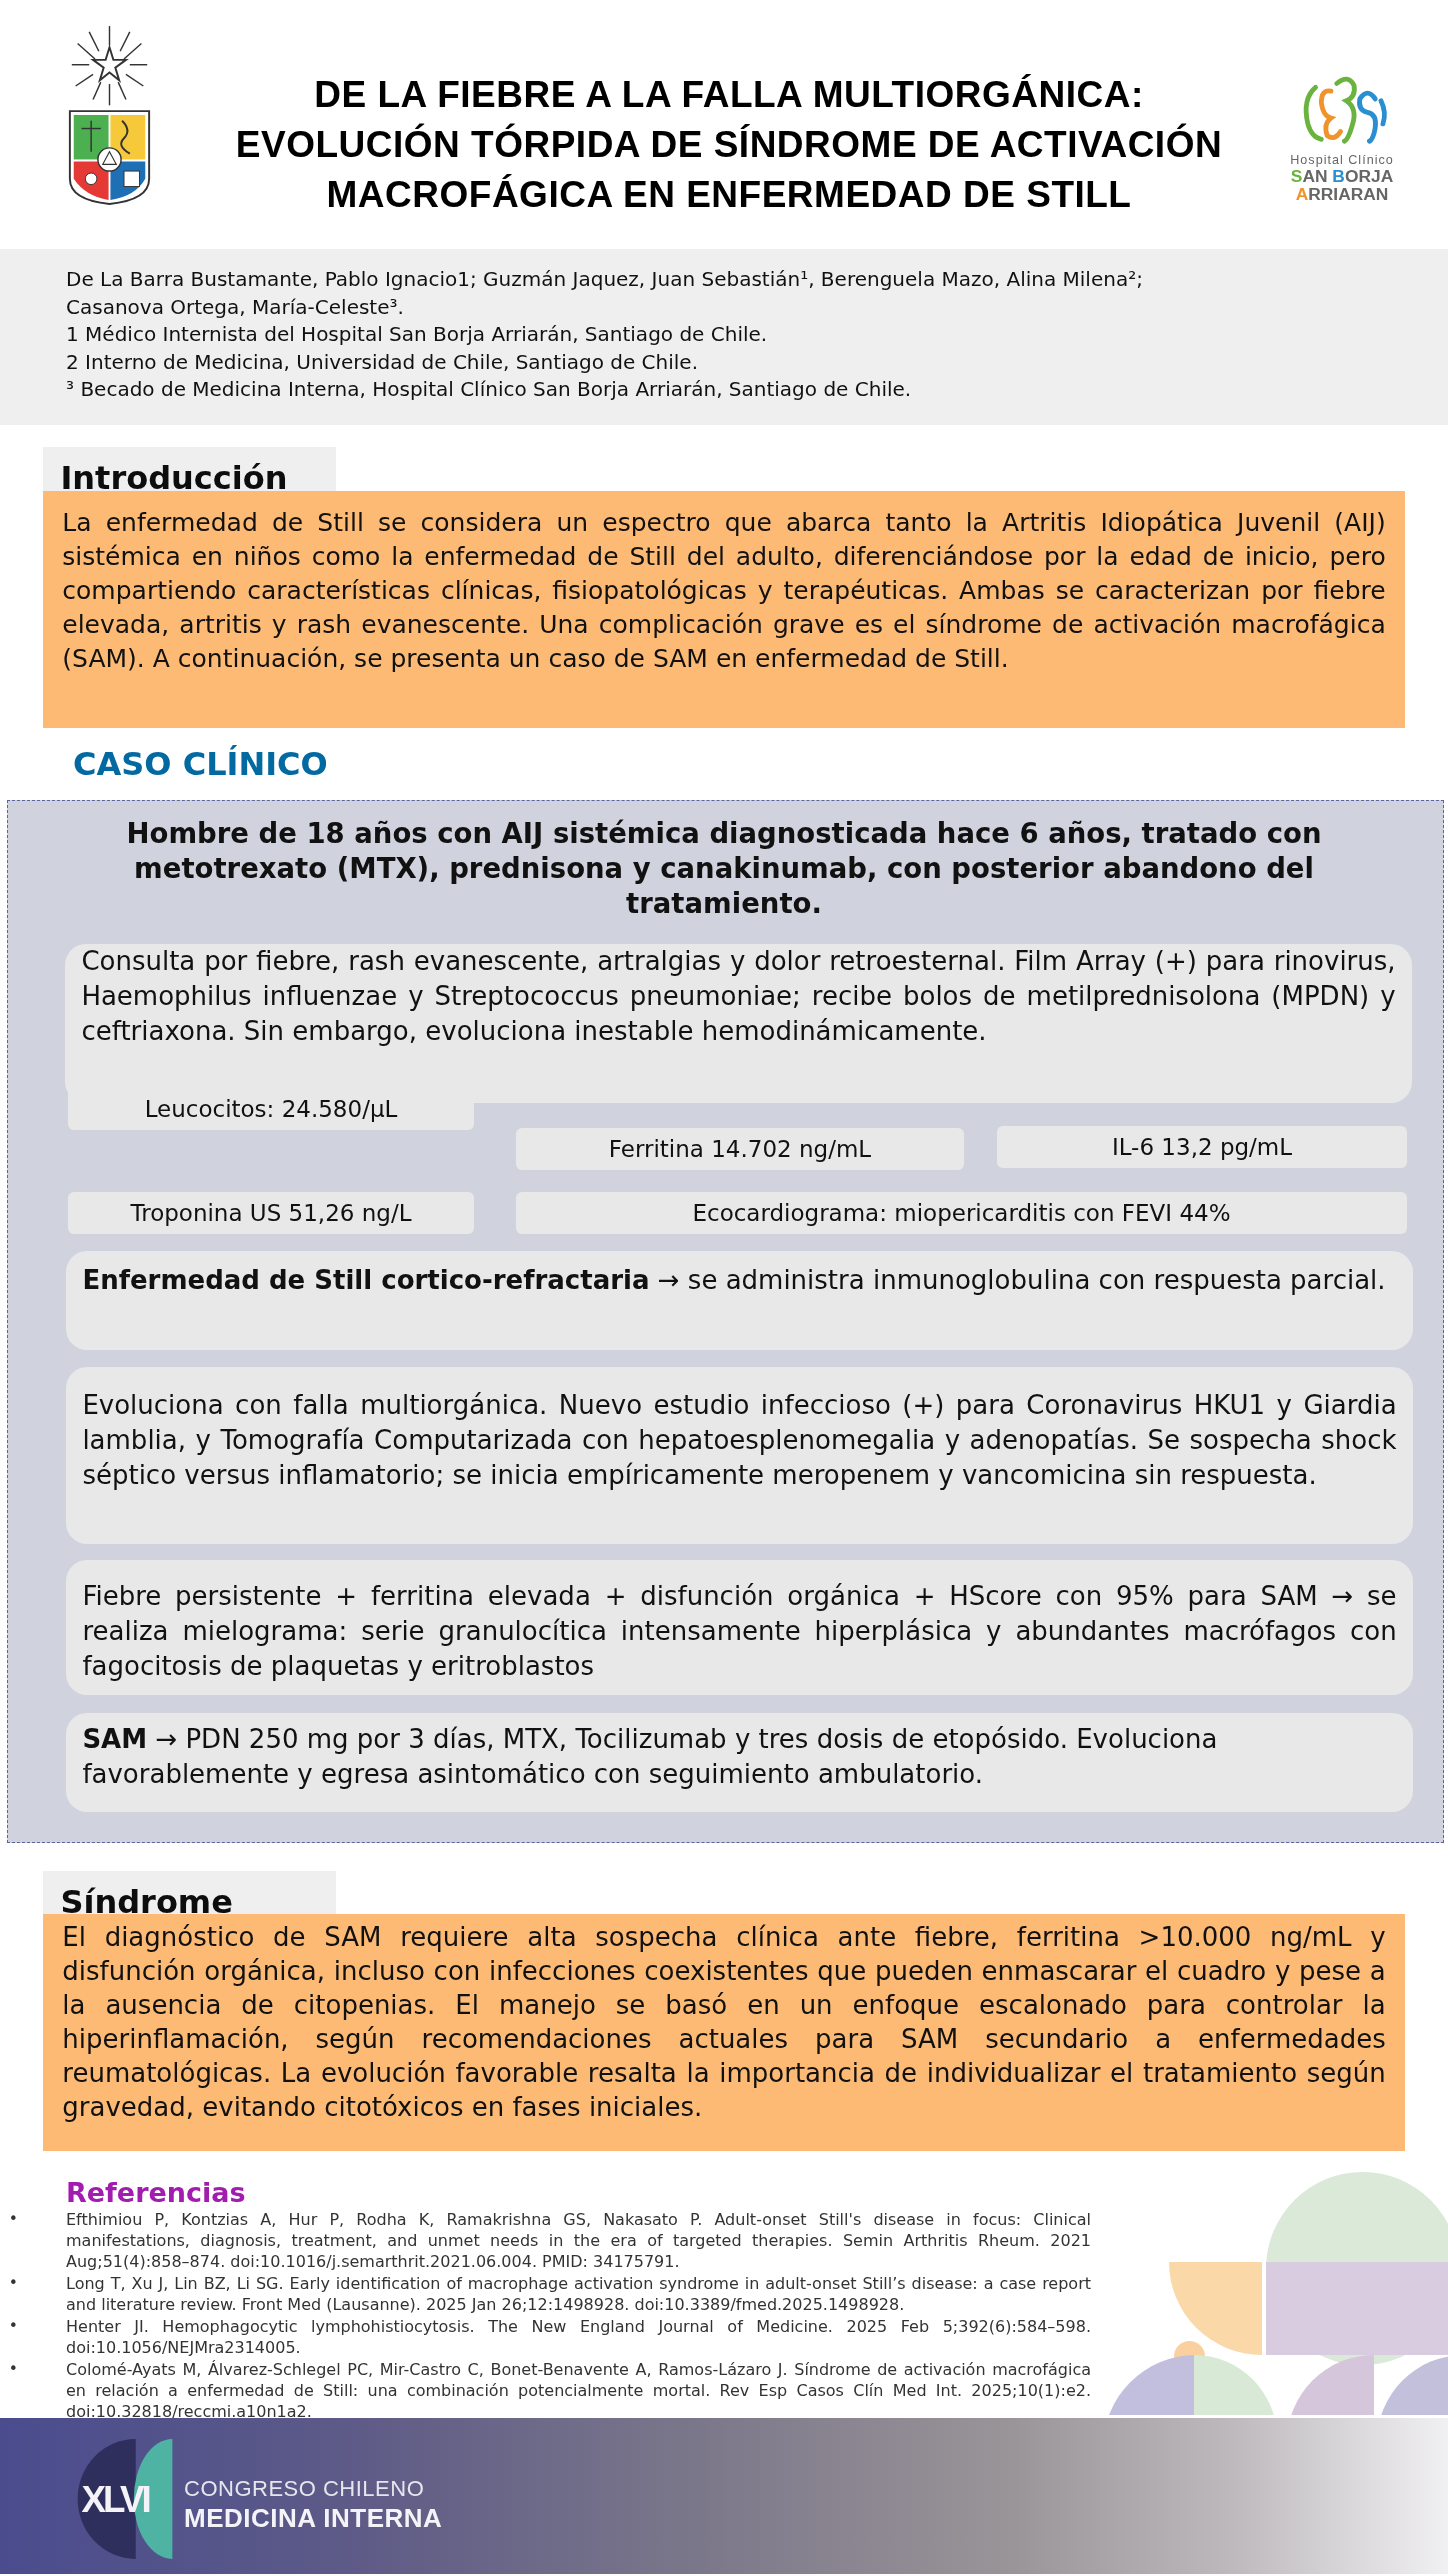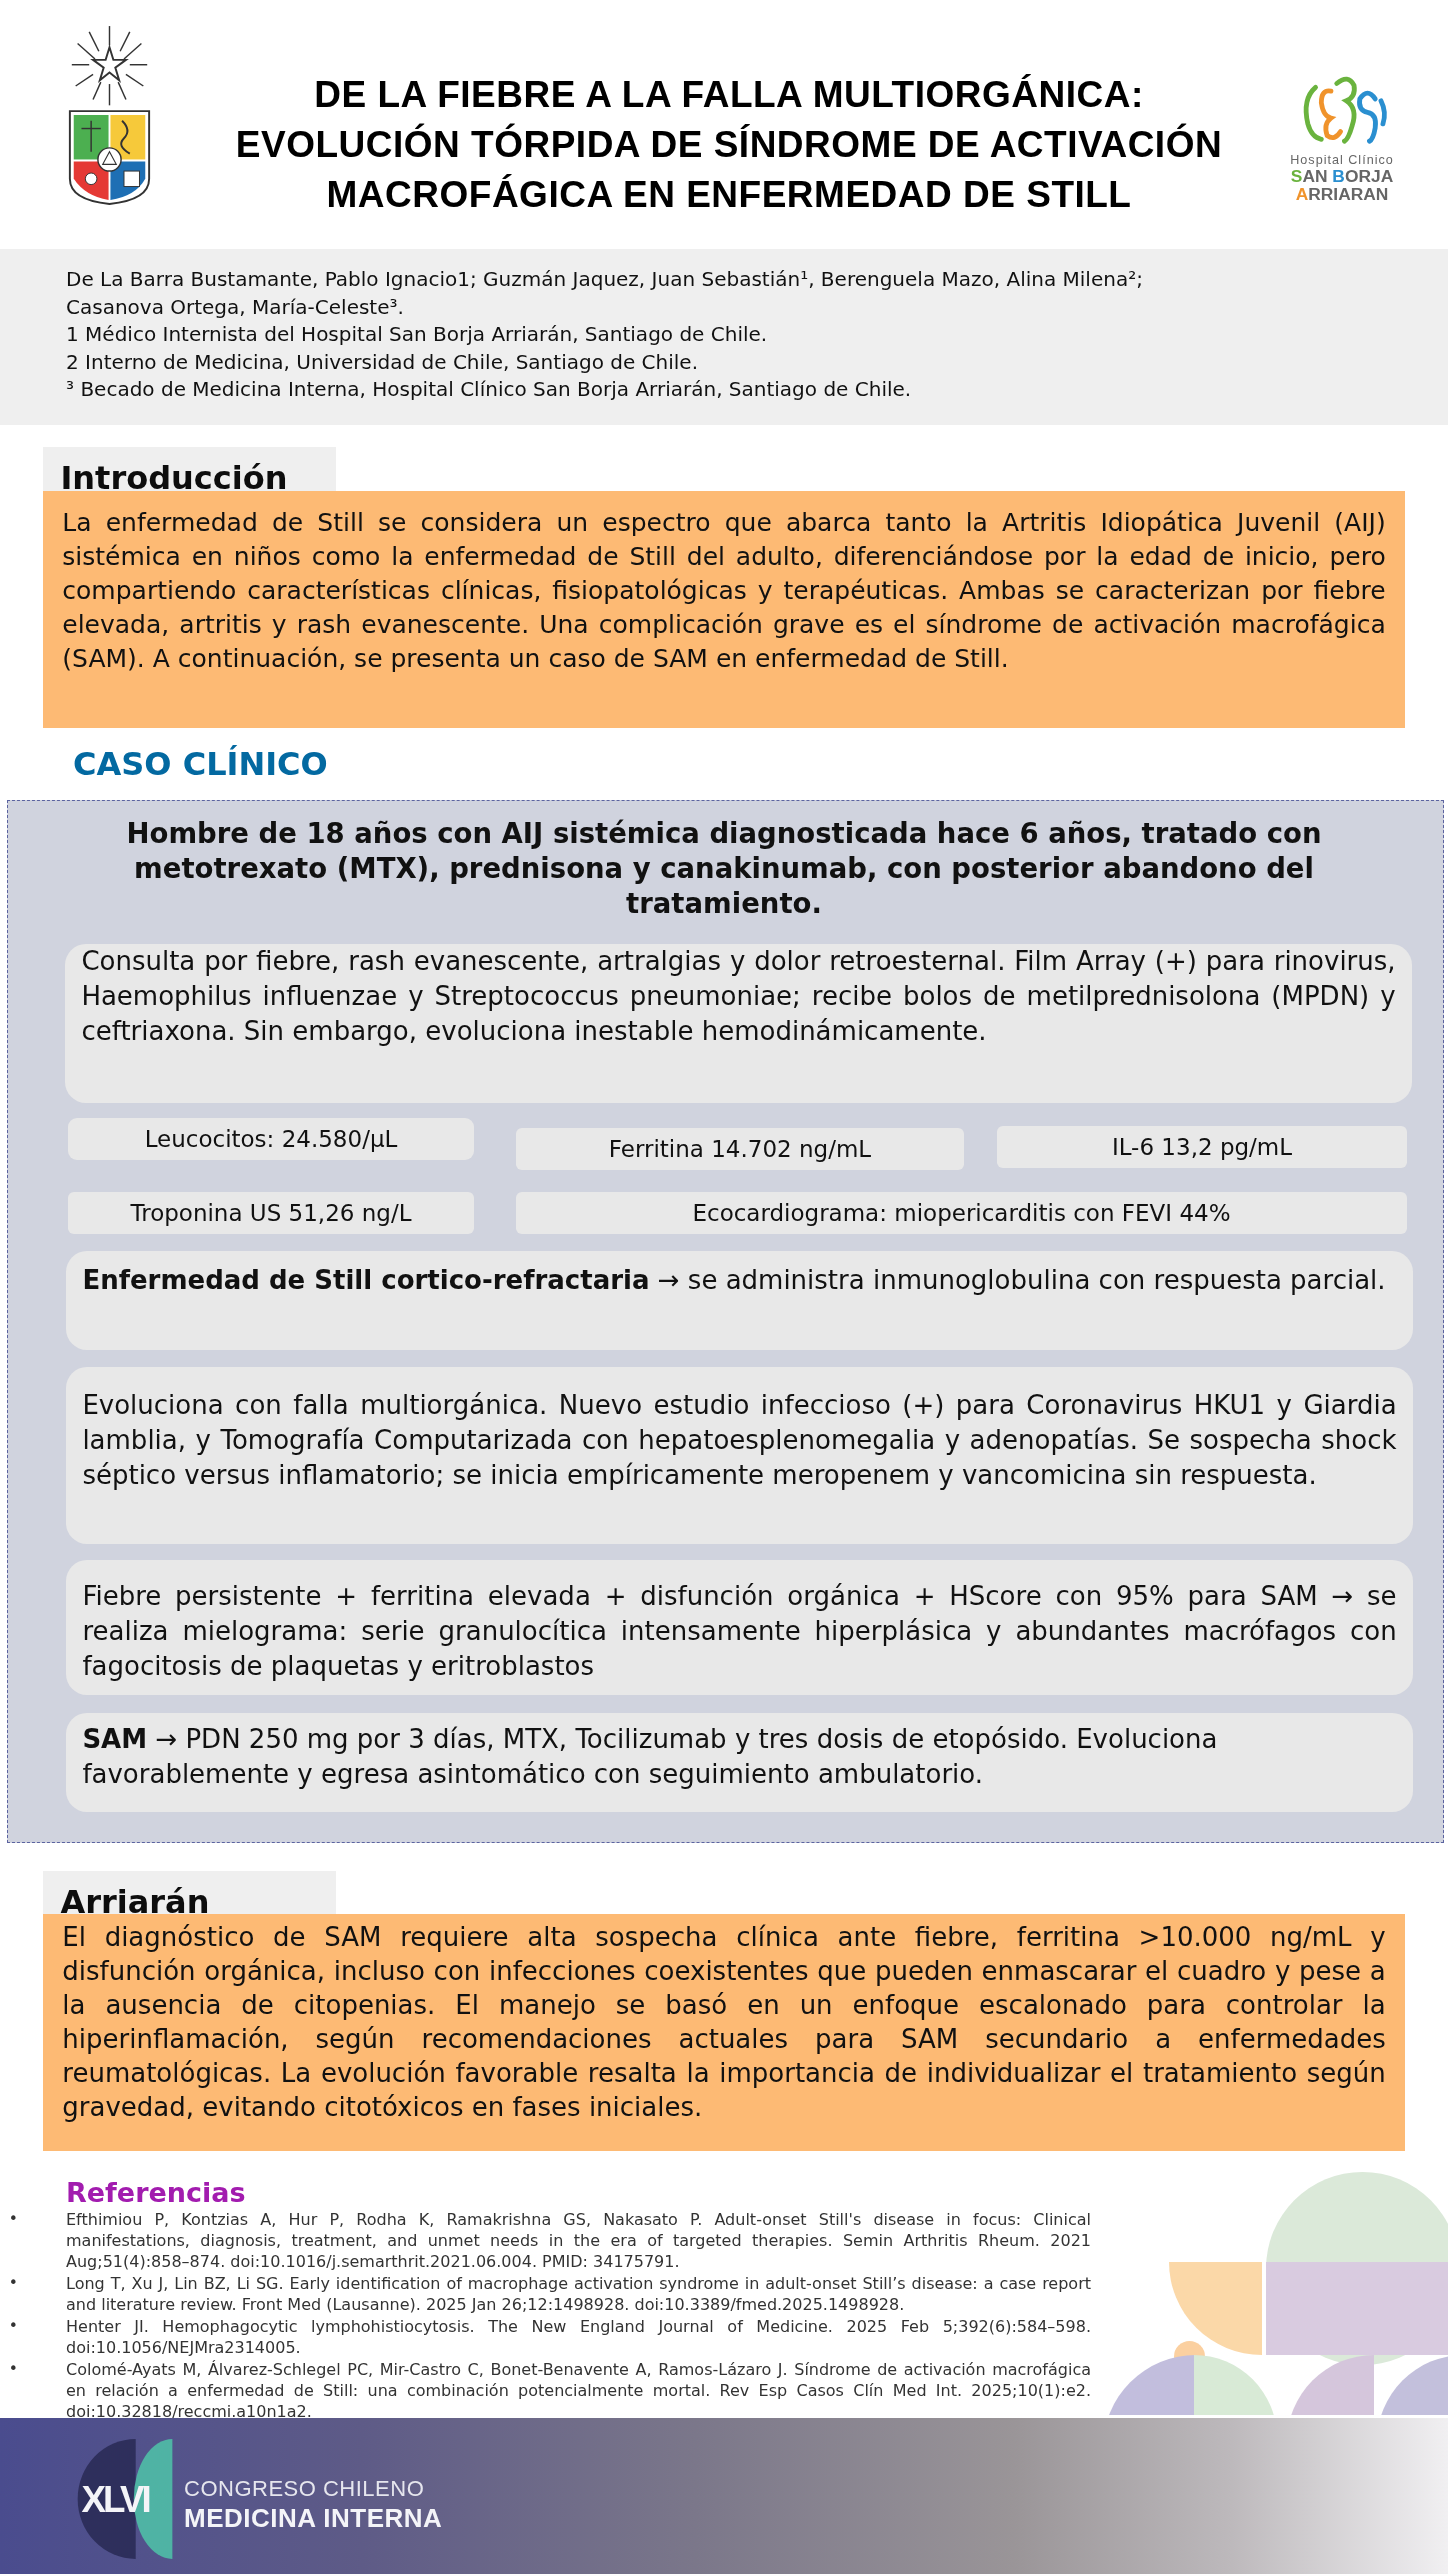--- a/index.html
+++ b/index.html
@@ -34,21 +34,21 @@
 
   .card { position: absolute; background: #e8e8e8; border-radius: 21px; color: #111; }
   .card-text { font-size: 26px; line-height: 35px; padding: 0 16.4px; }
   .c1 { left: 65px; top: 944px; width: 1347px; height: 159px; padding-top: 0; }
   .c-still { left: 66px; top: 1251px; width: 1347px; height: 99px; padding-top: 11.6px; }
   .c-evol { left: 66px; top: 1367px; width: 1347px; height: 177px; padding-top: 21px; }
   .c-hscore { left: 66px; top: 1560px; width: 1347px; height: 135px; padding-top: 19.3px; }
   .c-sam { left: 66px; top: 1713px; width: 1347px; height: 99px; padding-top: 9px; }
 
   .lab { position: absolute; background: #e8e8e8; border-radius: 5.8px; font-size: 23px; text-align: center; line-height: 42px; color: #111; }
-  .lab-leu { left: 68px; top: 1118px; width: 406px; height: 42px; border-radius: 9px; }
+  .lab-leu { left: 68px; top: 1088px; width: 406px; height: 42px; }
   .lab-fer { left: 516px; top: 1128px; width: 448px; height: 42px; }
   .lab-il6 { left: 997px; top: 1126px; width: 410px; height: 42px; }
   .lab-tro { left: 68px; top: 1192px; width: 406px; height: 42px; }
   .lab-eco { left: 516px; top: 1192px; width: 891px; height: 42px; }
 
   .disc-tab { left: 43px; top: 1871px; width: 293px; height: 48px; }
   .disc-panel { left: 43px; top: 1914px; width: 1362px; height: 237px; padding: 5.8px 19.3px; font-size: 26px; line-height: 34px; }
 
   
   .refs { position: absolute; left: 0; top: 2156px; width: 1091px; }
@@ -159,21 +159,21 @@
 </div>
 
 <div class="card c-hscore">
   <div class="card-text justify">Fiebre persistente + ferritina elevada + disfunción orgánica + HScore con 95% para SAM → se realiza mielograma: serie granulocítica intensamente hiperplásica y abundantes macrófagos con fagocitosis de plaquetas y eritroblastos</div>
 </div>
 
 <div class="card c-sam">
   <div class="card-text"><b>SAM</b><span> → PDN 250 mg por 3 días, MTX, Tocilizumab y tres dosis de etopósido. Evoluciona favorablemente y egresa asintomático con seguimiento ambulatorio.</span></div>
 </div>
 
-<div class="tab disc-tab">Arriarán</div>
+<div class="tab disc-tab">Síndrome</div>
 <div class="panel disc-panel justify">El diagnóstico de SAM requiere alta sospecha clínica ante fiebre, ferritina &gt;10.000 ng/mL y disfunción orgánica, incluso con infecciones coexistentes que pueden enmascarar el cuadro y pese a la ausencia de citopenias.  El manejo se basó en un enfoque escalonado para controlar la hiperinflamación, según recomendaciones actuales para SAM secundario a enfermedades reumatológicas. La evolución favorable resalta la importancia de individualizar el tratamiento según gravedad, evitando citotóxicos en fases iniciales.</div>
 
 <div class="decor">
   <div style="left:184px; top:37px; width:193px; height:193px; border-radius:50%; background:#dbe9d9;"></div>
   <div style="left:184px; top:127px; width:193px; height:93px; background:#d9cbe0;"></div>
   <div style="left:87px; top:127px; width:93px; height:93px; background:#fbd8a8; border-bottom-left-radius:93px;"></div>
   <div style="left:92px; top:206px; width:31px; height:31px; border-radius:50%; background:#fbd0a0;"></div>
   <div style="left:21px; top:220px; width:93px; height:93px; background:#c2bedd; border-top-left-radius:93px;"></div>
   <div style="left:112px; top:220px; width:83px; height:83px; background:#d8ead6; border-top-right-radius:83px;"></div>
   <div style="left:205px; top:220px; width:87px; height:87px; background:#d5c6dc; border-top-left-radius:87px;"></div>

